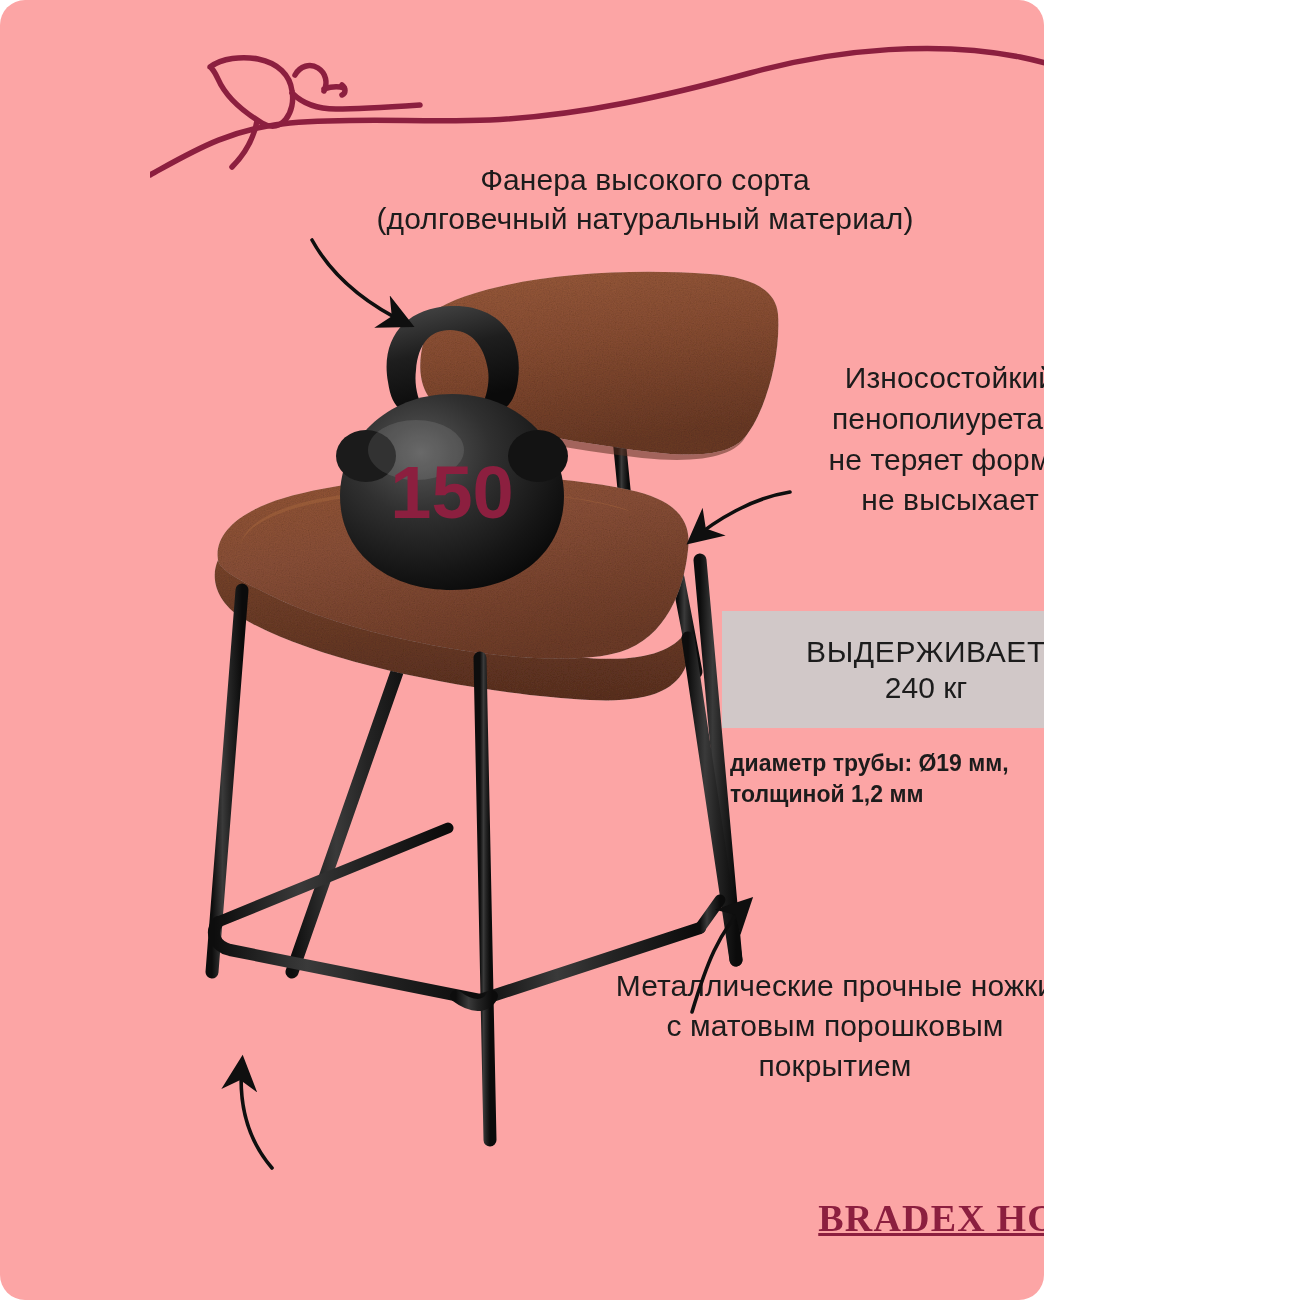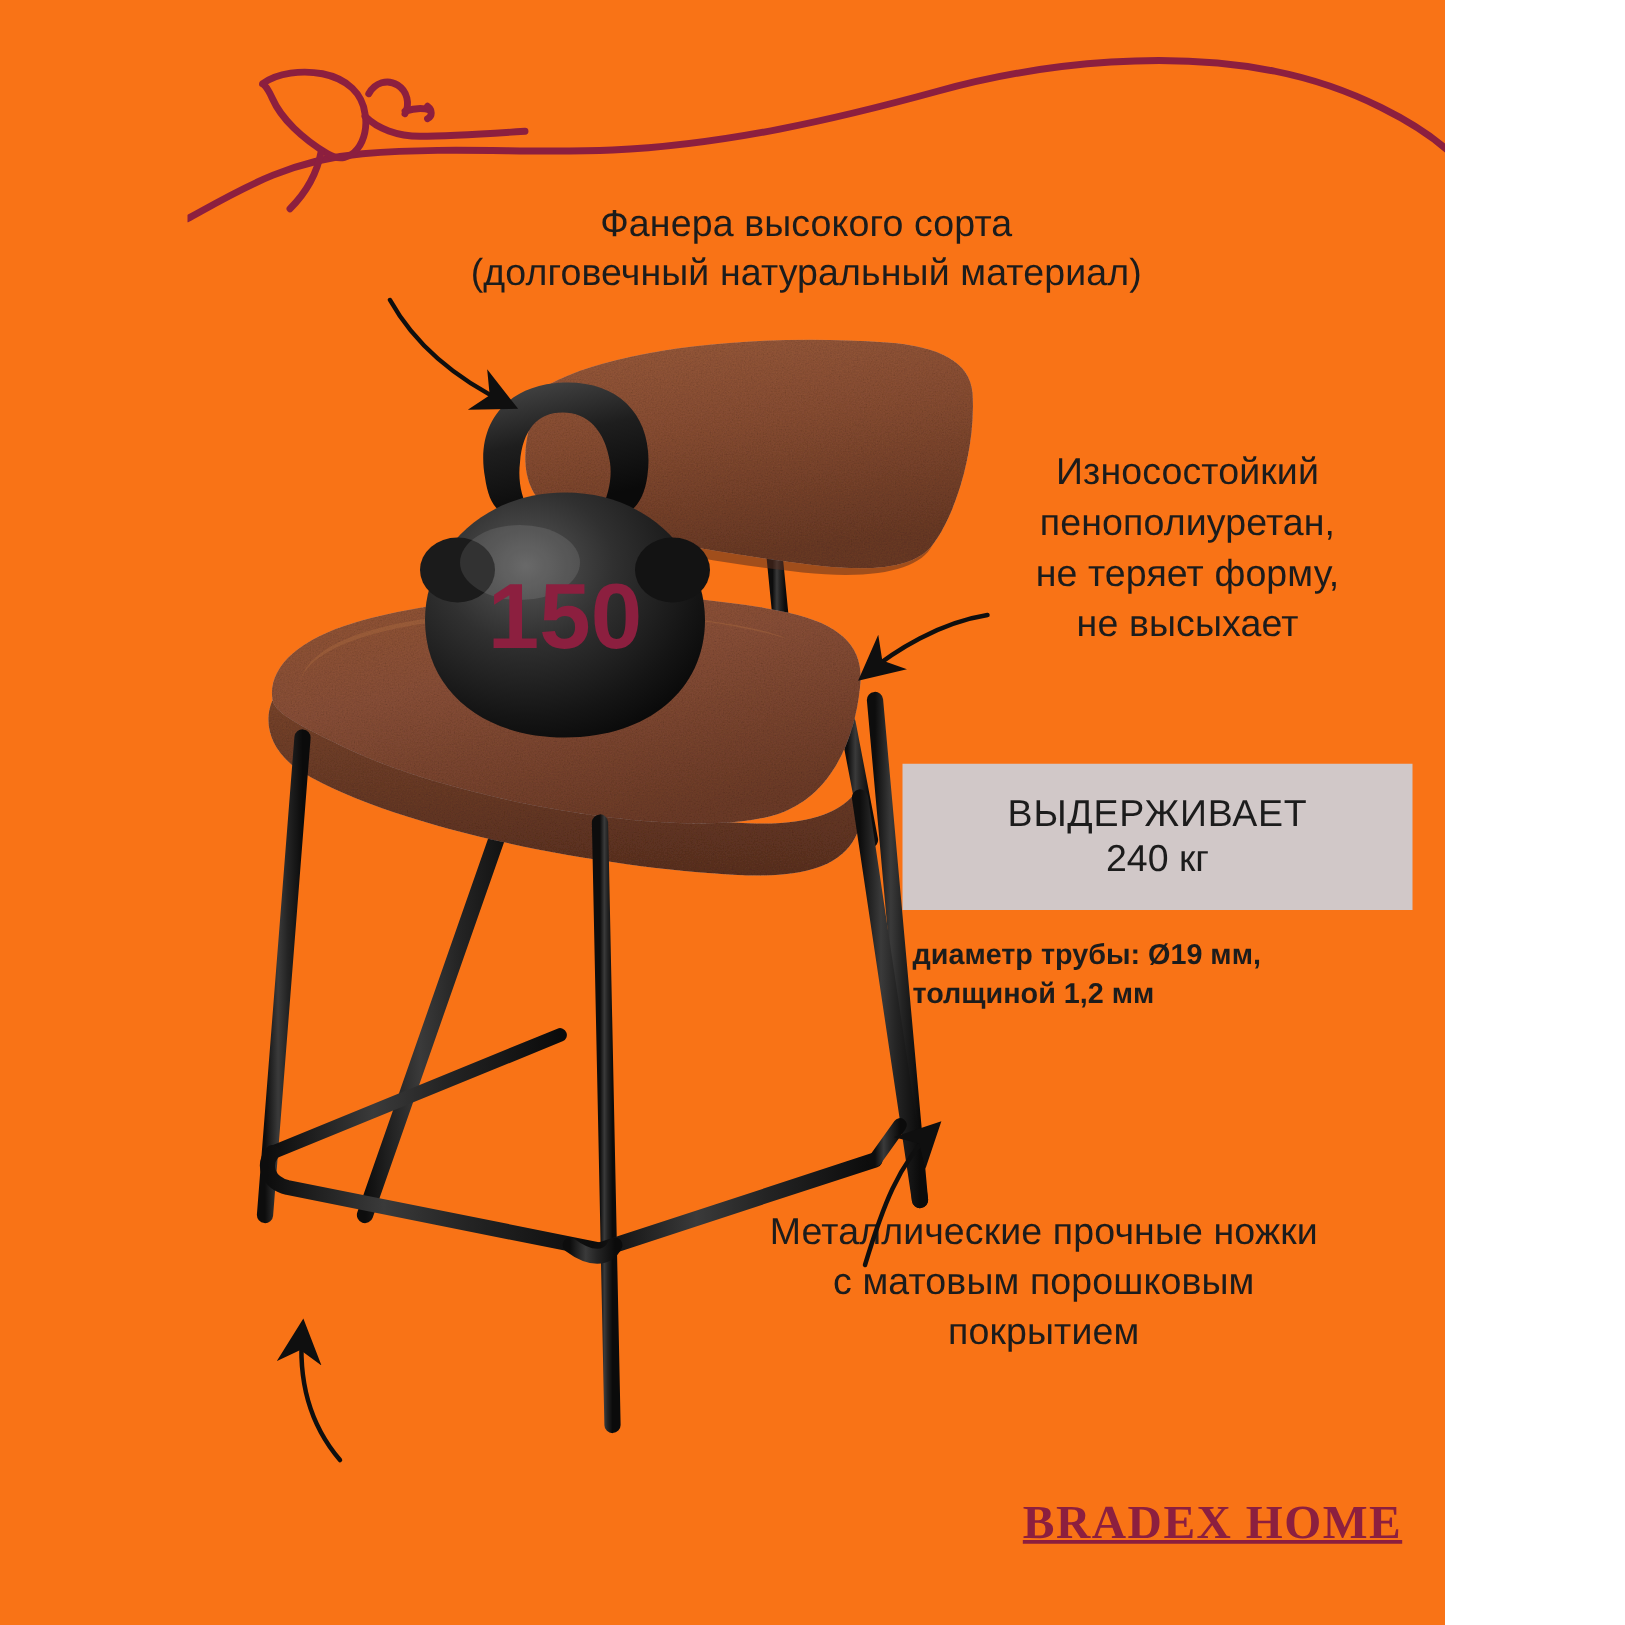--- a/index.html
+++ b/index.html
@@ -3,26 +3,27 @@
 <meta charset="utf-8">
 <title>Bradex Home — Bar Stool Infographic</title>
 <style>
   html, body {
     margin: 0;
     padding: 0;
     background: #ffffff;
   }
   #canvas {
     position: relative;
-    width: 1156px;
+    width: 1044px;
     height: 1300px;
-    background: #f97316;
+    background: #fca5a5;
     overflow: hidden;
     font-family: "Liberation Sans", "DejaVu Sans", sans-serif;
     color: #1a1a1a;
+    border-radius: 25px;
   }
   .abs { position: absolute; }
 
   
   #bird-swoosh {
     left: 150px;
     top: 25px;
     width: 1010px;
     height: 160px;
   }

